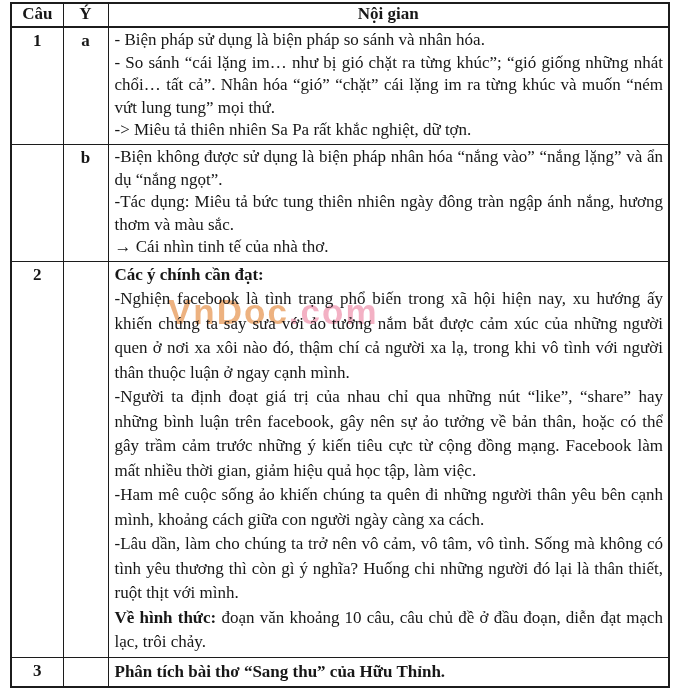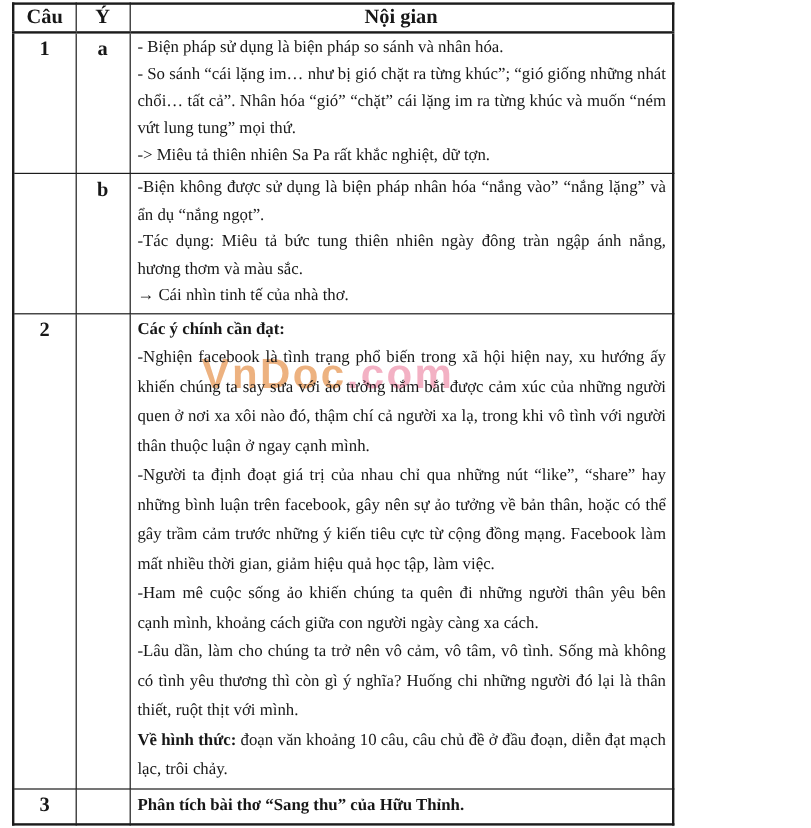--- a/index.html
+++ b/index.html
@@ -26,21 +26,21 @@
     letter-spacing: 2px;
     opacity: 0.85;
     white-space: nowrap;
     pointer-events: none;
   }
   table.answer-key {
     position: relative;
     z-index: 1;
     border-collapse: collapse;
     table-layout: fixed;
-    width: 552px;
+    width: 660px;
     margin: 2px 0 0 10px;
     background: transparent;
   }
   col.c-cau { width: 52px; }
   col.c-y   { width: 45px; }
   th, td {
     border: 1.5px solid #1c1c1c;
     vertical-align: top;
     background: transparent;
   }
@@ -54,21 +54,21 @@
     line-height: 20px;
   }
   td.cau, td.y {
     text-align: center;
     font-weight: bold;
     font-size: 17px;
     padding-top: 2px;
     line-height: 21px;
   }
   td.content {
-    font-size: 14px;
+    font-size: 17px;
     line-height: 22.6px;
     padding: 1px 5px 2px 6px;
   }
   td.content p { margin: 0; text-align: justify; }
   tr.row-2 td.content { line-height: 24.5px; margin-top: 12px; }
   tr.row-3 td.content { line-height: 24px; padding-top: 2px; }
   .bold { font-weight: bold; }
 </style>
 </head>
 <body>

